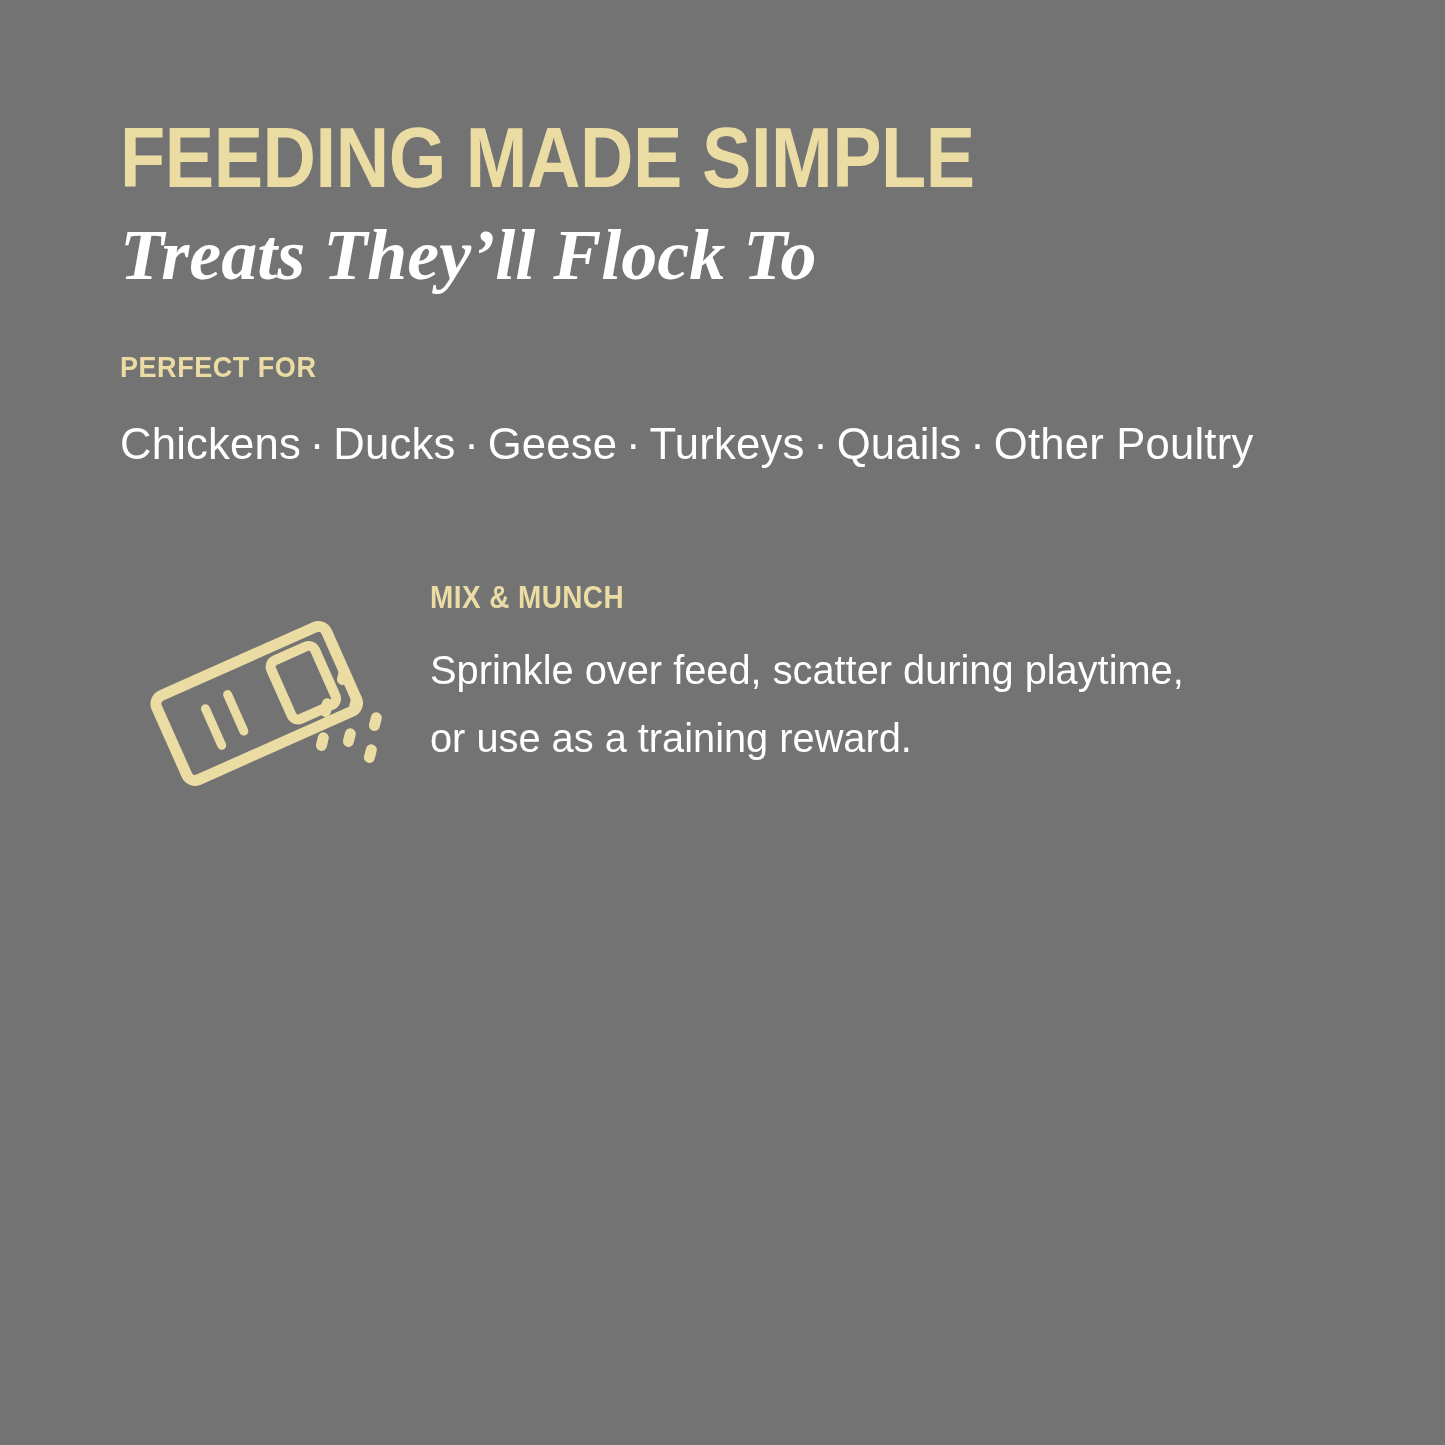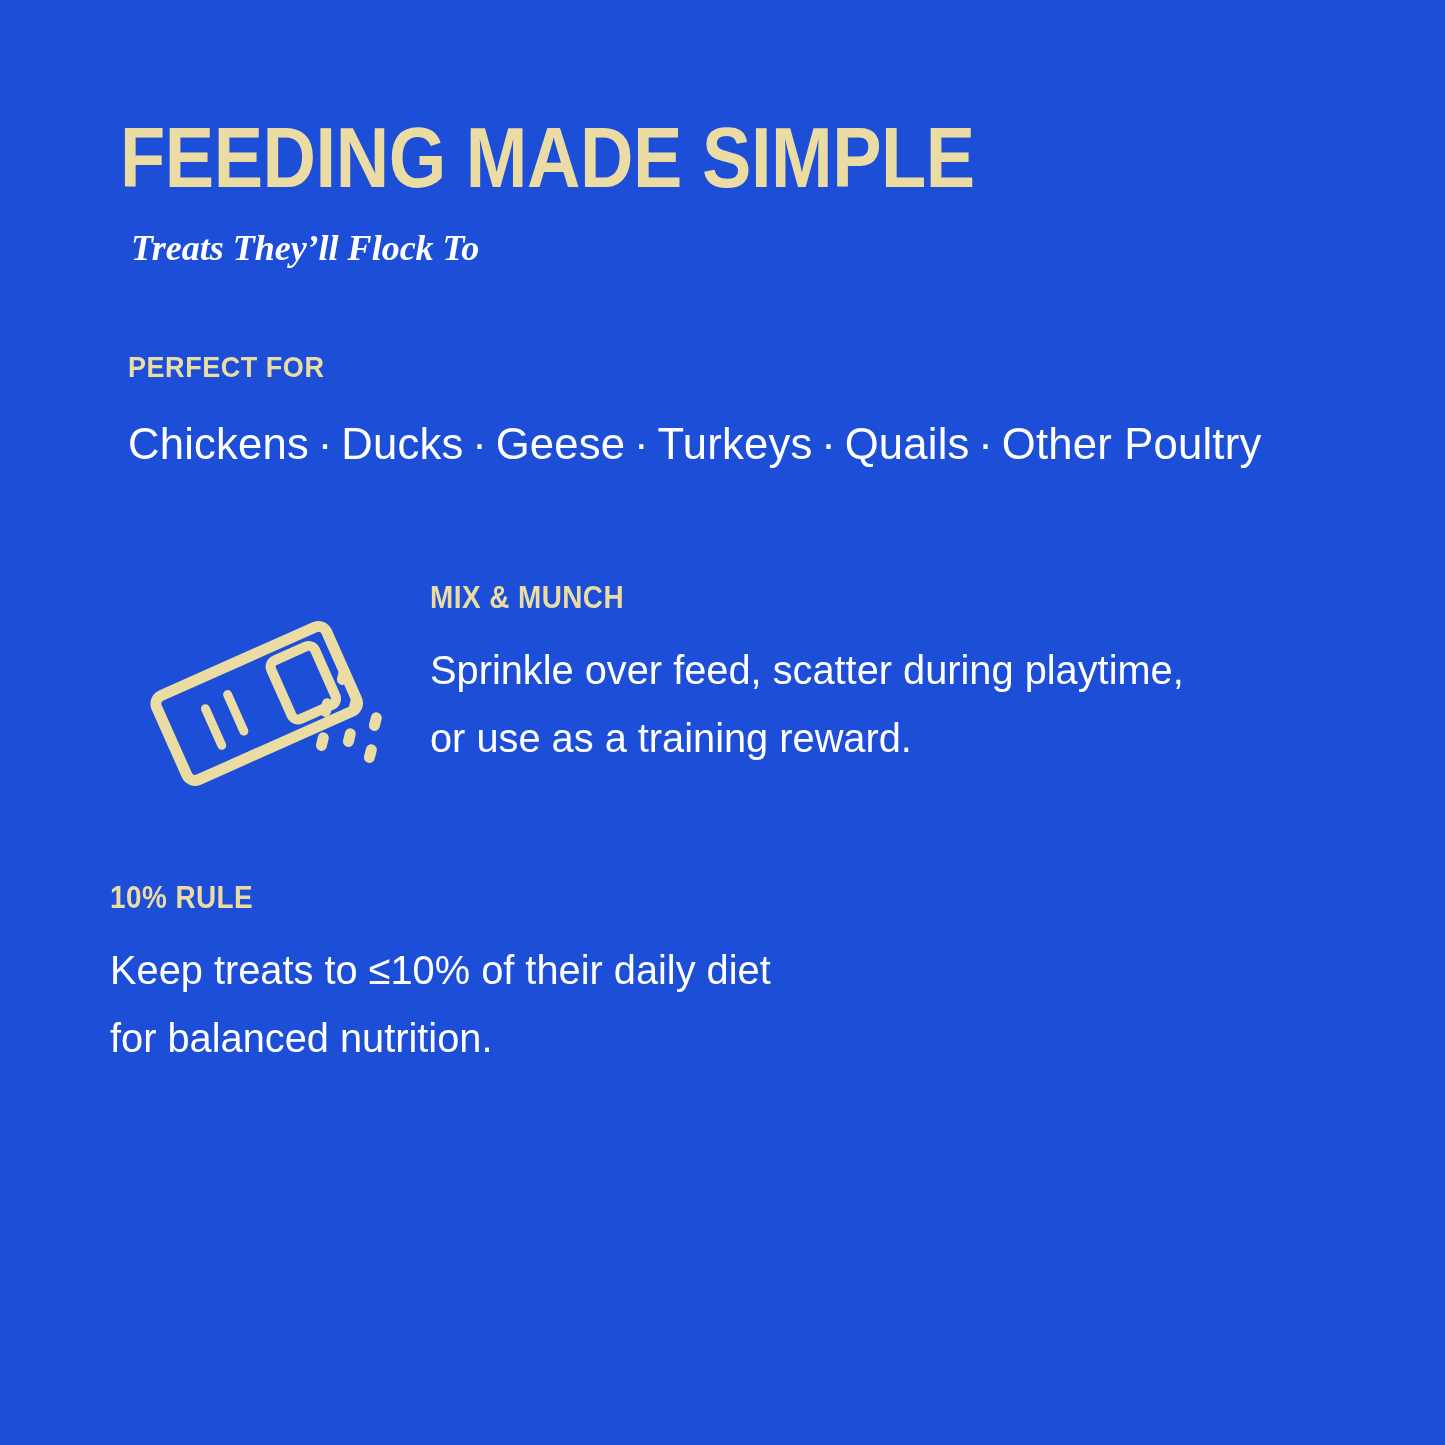--- a/index.html
+++ b/index.html
@@ -11,21 +11,21 @@
     height: 1445px;
     background: #AE0F0F;
     font-family: "Liberation Sans", sans-serif;
     overflow: hidden;
     position: relative;
   }
 
   .page {
     position: absolute;
     inset: 0;
-    background: #1d4ed8;
+    background: #737373;
   }
 
   
   .header {
     position: absolute;
     left: 120px;
     top: 118px;
     width: 1230px;
   }
   .title {
@@ -38,31 +38,31 @@
     transform: scaleX(0.86);
     transform-origin: left center;
     white-space: nowrap;
     margin: 0;
   }
   .subtitle {
     color: #FFFFFF;
     font-family: "Liberation Serif", serif;
     font-weight: 700;
     font-style: italic;
-    font-size: 36px;
+    font-size: 72px;
     line-height: 1.0;
-    margin: 11px;
+    margin: 0;
     padding-top: 22px;
     white-space: nowrap;
   }
 
   
   .perfect-block {
     position: absolute;
-    left: 128px;
+    left: 120px;
     top: 350px;
     width: 1260px;
   }
   .perfect-label {
     color: #EBDCA4;
     font-weight: 700;
     font-size: 30px;
     letter-spacing: 0.6px;
     transform: scaleX(0.9);
     transform-origin: left center;
@@ -175,23 +175,16 @@
     <div class="feature-body">
       <p class="feature-title">MIX &amp; MUNCH</p>
       <p class="feature-text">
         <span>Sprinkle over feed, scatter during playtime,</span><br>
         <span>or use as a training reward.</span>
       </p>
     </div>
   </div>
 
   <div class="feature" id="feature-2">
-    <div class="feature-body">
-      <p class="feature-title">10% RULE</p>
-      <p class="feature-text">
-        <span>Keep treats to ≤10% of their daily diet</span><br>
-        <span>for balanced nutrition.</span>
-      </p>
-    </div>
   </div>
 
 
 </div>
 
 </body></html>

